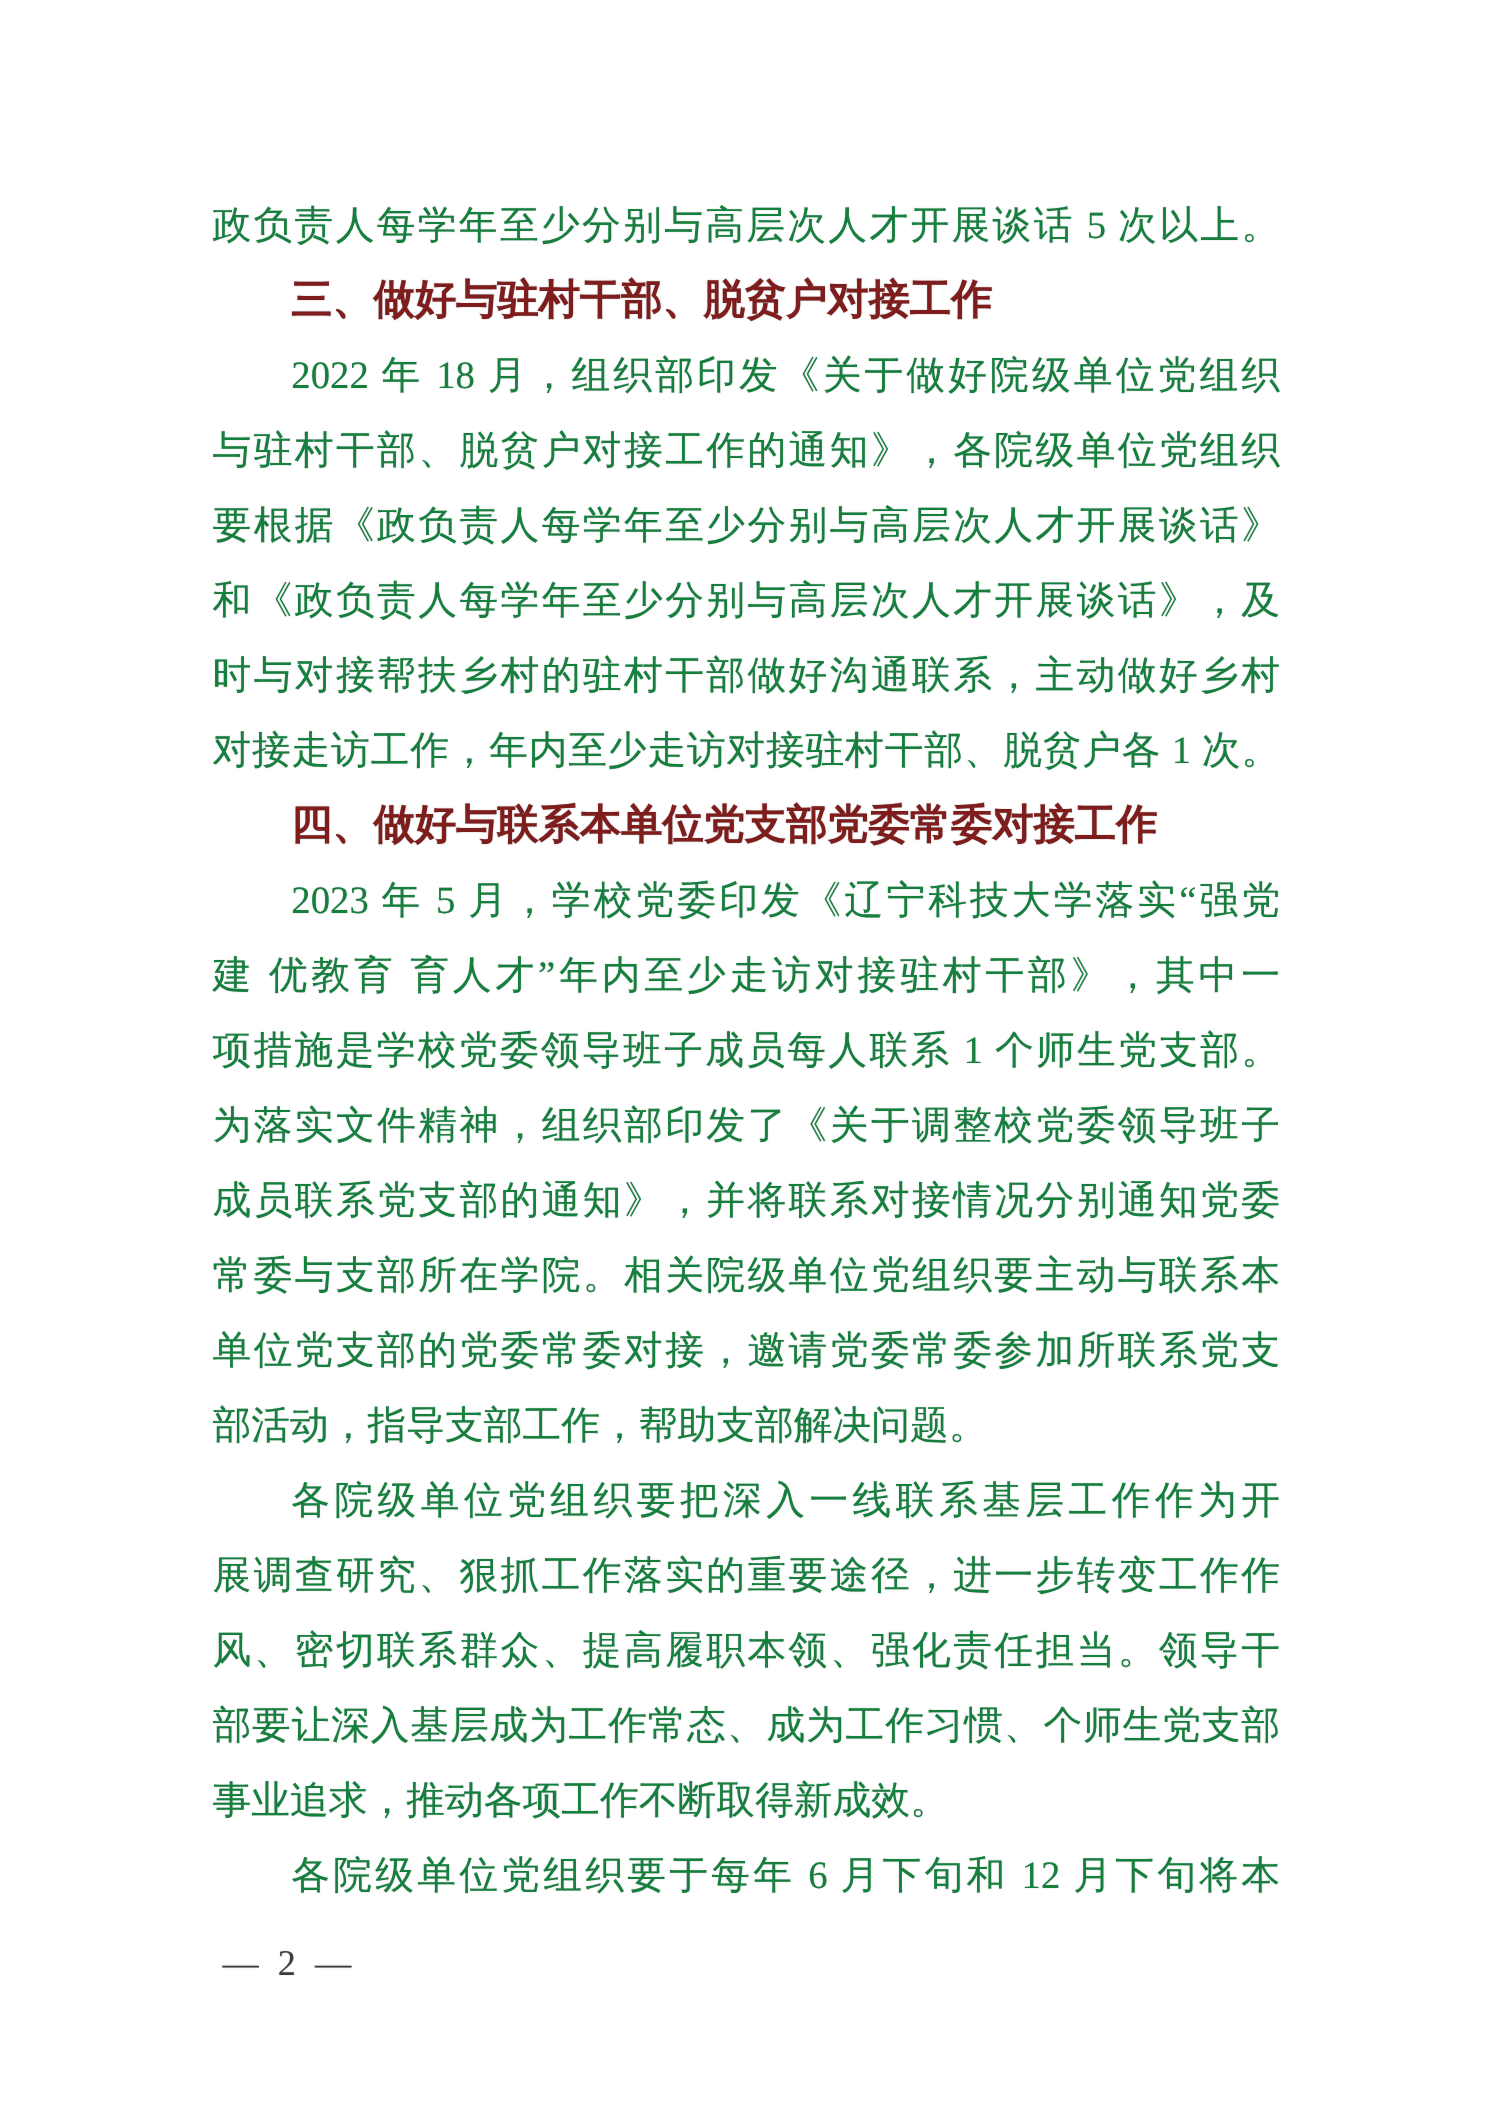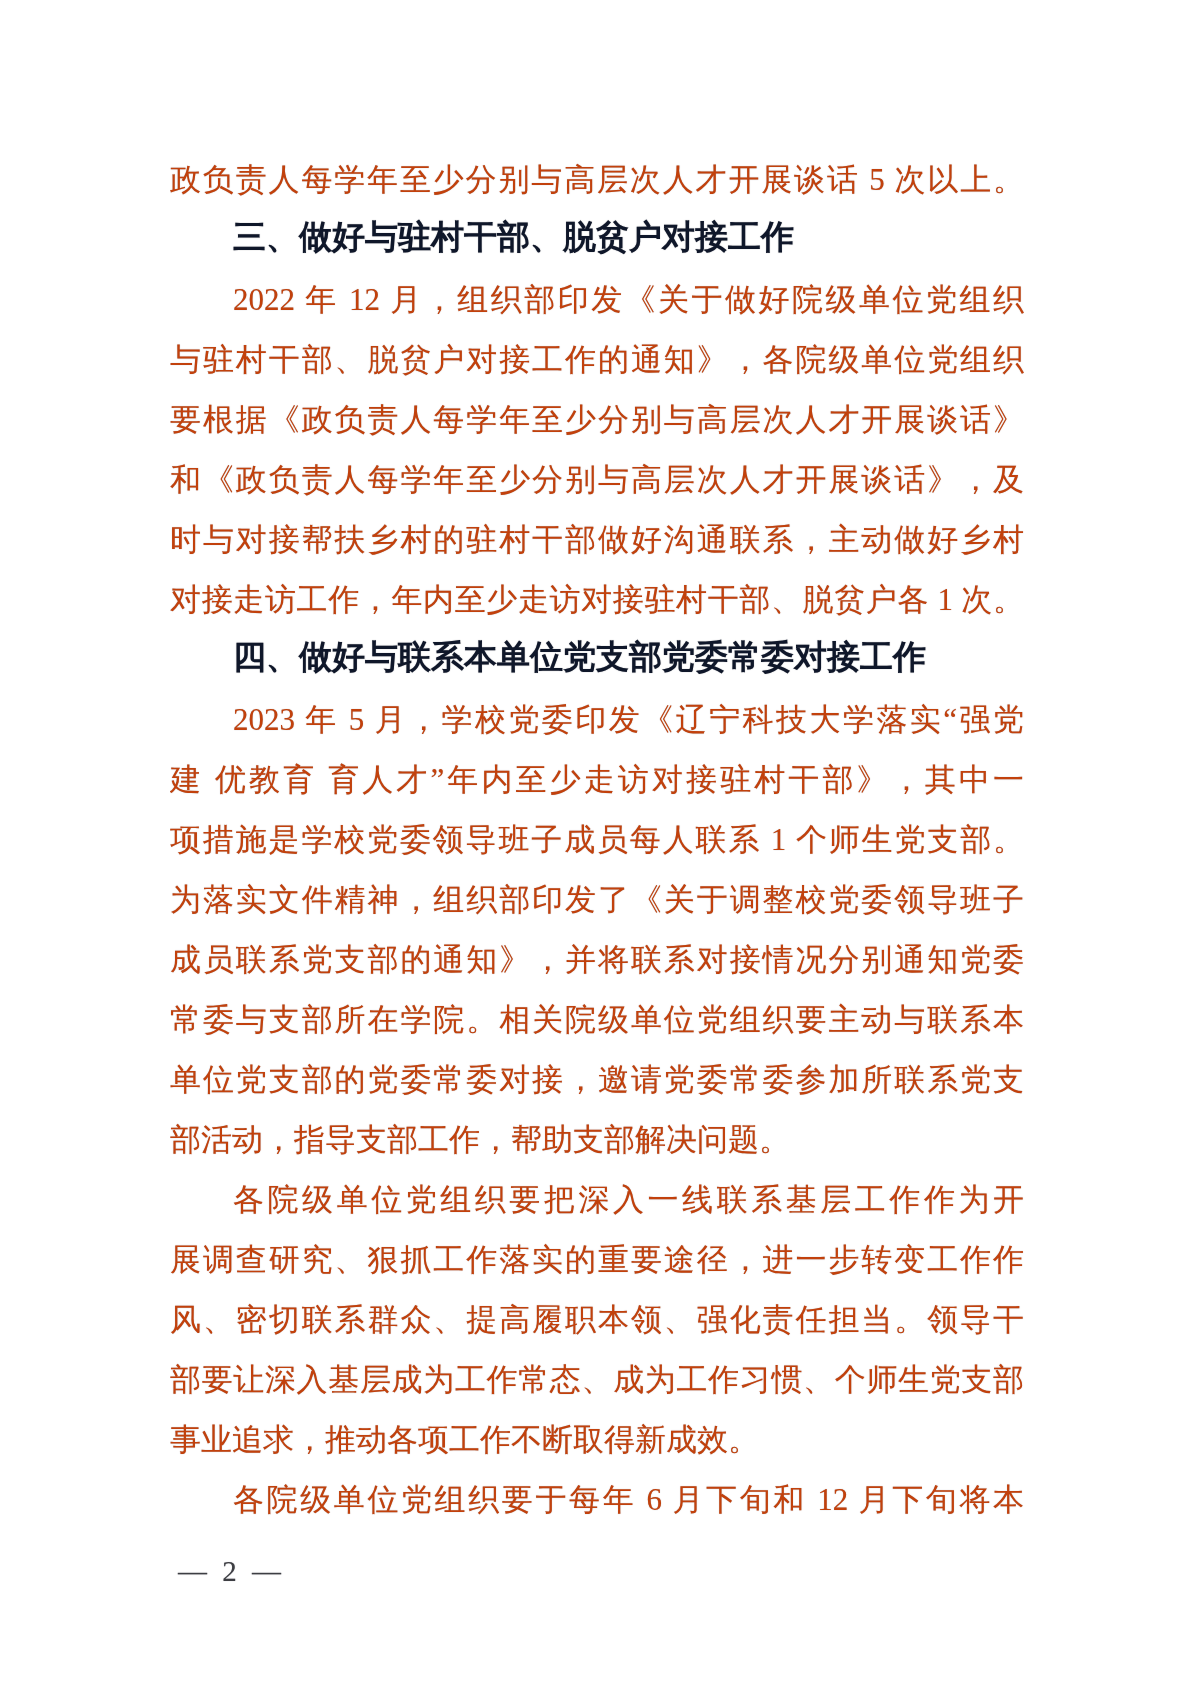--- a/index.html
+++ b/index.html
@@ -19,39 +19,39 @@
   .content {
     position: absolute;
     left: 170px;
     top: 150px;
     width: 854px;
   }
   .line {
     height: 60px;
     line-height: 60px;
     font-size: 31px;
-    color: #c2410c;
+    color: #15803d;
     text-align: justify;
     text-align-last: justify;
     white-space: normal;
     overflow: hidden;
     text-shadow: 0 0 1px rgba(80,80,92,0.45);
   }
   .line.end {
     text-align: center;
     text-align-last: left;
   }
   .line.ind {
     text-indent: 63px;
   }
   .line.heading {
-    font-family: Liberation Mono, monospace;
+    font-family: Liberation Serif, serif;
     font-weight: 700;
     font-size: 33px;
-    color: #0f172a;
+    color: #7f1d1d;
     text-align: left;
     text-align-last: left;
     text-indent: 63px;
     text-shadow: 0 0 1px rgba(40,40,48,0.5);
   }
   .page-number {
     position: absolute;
     left: 178px;
     top: 1548px;
     height: 46px;
@@ -62,21 +62,21 @@
     text-shadow: 0 0 1px rgba(80,80,92,0.45);
   }
 </style>
 </head>
 <body>
 
 <div class="page">
   <div class="content">
     <div class="line">政负责人每学年至少分别与高层次人才开展谈话 5 次以上。</div>
     <div class="line heading">三、做好与驻村干部、脱贫户对接工作</div>
-    <div class="line ind">2022 年 12 月，组织部印发《关于做好院级单位党组织</div>
+    <div class="line ind">2022 年 18 月，组织部印发《关于做好院级单位党组织</div>
     <div class="line">与驻村干部、脱贫户对接工作的通知》，各院级单位党组织</div>
     <div class="line">要根据《政负责人每学年至少分别与高层次人才开展谈话》</div>
     <div class="line">和《政负责人每学年至少分别与高层次人才开展谈话》，及</div>
     <div class="line">时与对接帮扶乡村的驻村干部做好沟通联系，主动做好乡村</div>
     <div class="line">对接走访工作，年内至少走访对接驻村干部、脱贫户各 1 次。</div>
     <div class="line heading">四、做好与联系本单位党支部党委常委对接工作</div>
     <div class="line ind">2023 年 5 月，学校党委印发《辽宁科技大学落实“强党</div>
     <div class="line">建 优教育 育人才”年内至少走访对接驻村干部》，其中一</div>
     <div class="line">项措施是学校党委领导班子成员每人联系 1 个师生党支部。</div>
     <div class="line">为落实文件精神，组织部印发了《关于调整校党委领导班子</div>

